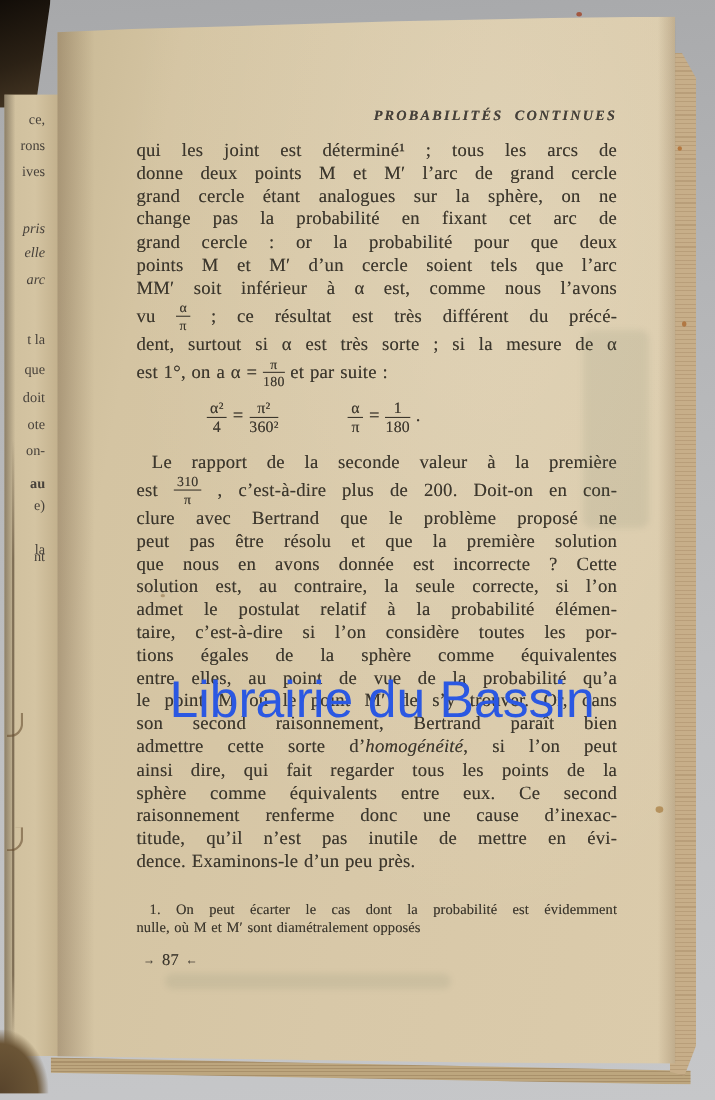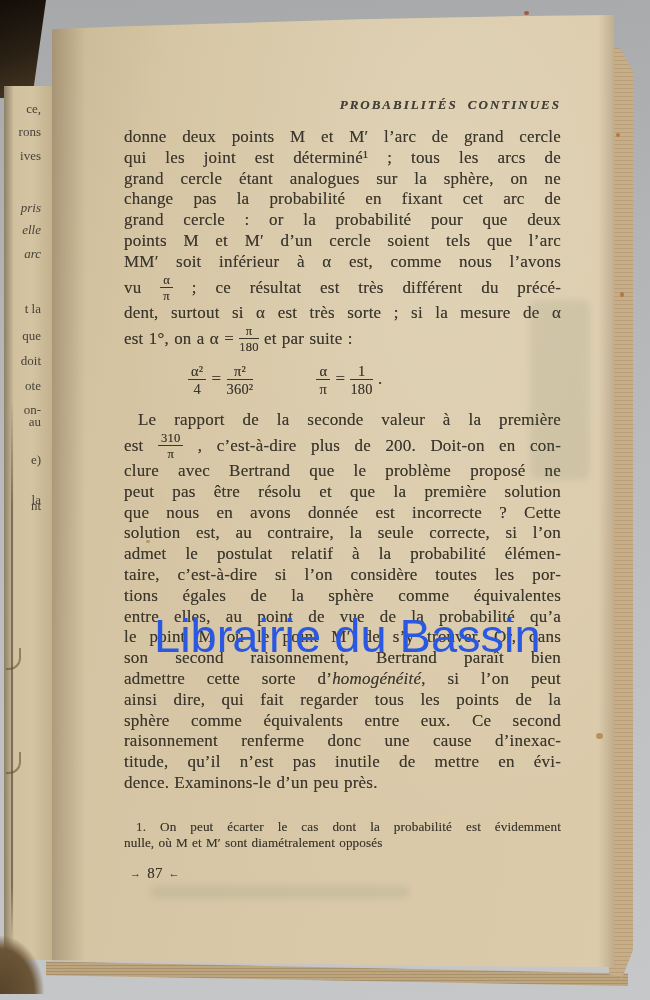--- a/index.html
+++ b/index.html
@@ -37,21 +37,21 @@
     position:absolute; left:0; top:936px; width:44px; height:58px;
     background:radial-gradient(ellipse at 0% 100%, #57432b 0%, #6b5536 55%, rgba(107,85,54,0) 72%);
   }
   .gutter-frags{position:absolute; left:0; top:0; width:44px; height:600px;
     font-size:13px; color:#47413a; z-index:2;}
   .gutter-frags span{position:absolute; right:3px; white-space:nowrap;}
   .gutter-frags .it{font-style:italic;}
   .gf0{top:101px;} .gf1{top:124px;} .gf2{top:148px;}
   .gf3{top:200px;} .gf4{top:222px;} .gf5{top:246px;}
   .gf6{top:301px;padding-left:15px;} .gf7{top:328px;} .gf8{top:353px;} .gf9{top:378px;}
-  .gf10{top:402px;} .gf11{top:414px;} .gf12{top:452px;} .gf13{top:474px;margin-top:24px;} .gf14{top:492px;}
+  .gf10{top:402px;} .gf11{top:432px;font-weight:bold;} .gf12{top:452px;} .gf13{top:474px;margin-top:24px;} .gf14{top:492px;}
   .fore-edge{
     position:absolute; left:609px; top:48px; width:24px; height:930px;
     background:#c7ae89;
     background-image:repeating-linear-gradient(to bottom, rgba(125,93,58,.20) 0 1px, rgba(0,0,0,0) 1px 4px);
     clip-path:polygon(0 0,45% 0,100% 2.5%,100% 97%,55% 100%,0 99.6%);
     border-bottom-right-radius:10px;
   }
   .bottom-edge{
     position:absolute; left:46px; top:956px; width:582px; height:30px;
     background:#bda67e;
@@ -176,22 +176,22 @@
   <div class="corner-curl"></div>
 
   <div class="page">
     <div class="content">
 
       <div class="running-head">PROBABILITÉS CONTINUES</div>
 
       <div class="bodytext">
 
         <div>
+          <div class="line">qui les joint est déterminé¹ ; tous les arcs de</div>
           <div class="line">donne deux points M et M′ l’arc de grand cercle</div>
-          <div class="line">qui les joint est déterminé¹ ; tous les arcs de</div>
           <div class="line">grand cercle étant analogues sur la sphère, on ne</div>
           <div class="line">change pas la probabilité en fixant cet arc de</div>
           <div class="line">grand cercle : or la probabilité pour que deux</div>
           <div class="line">points M et M′ d’un cercle soient tels que l’arc</div>
           <div class="line">MM′ soit inférieur à α est, comme nous l’avons</div>
           <div class="line">
             <span>vu</span>
             <span class="frac"><span class="fn">α</span><span class="fd">π</span></span>
             <span>; ce résultat est très différent du précé-</span>
           </div>

